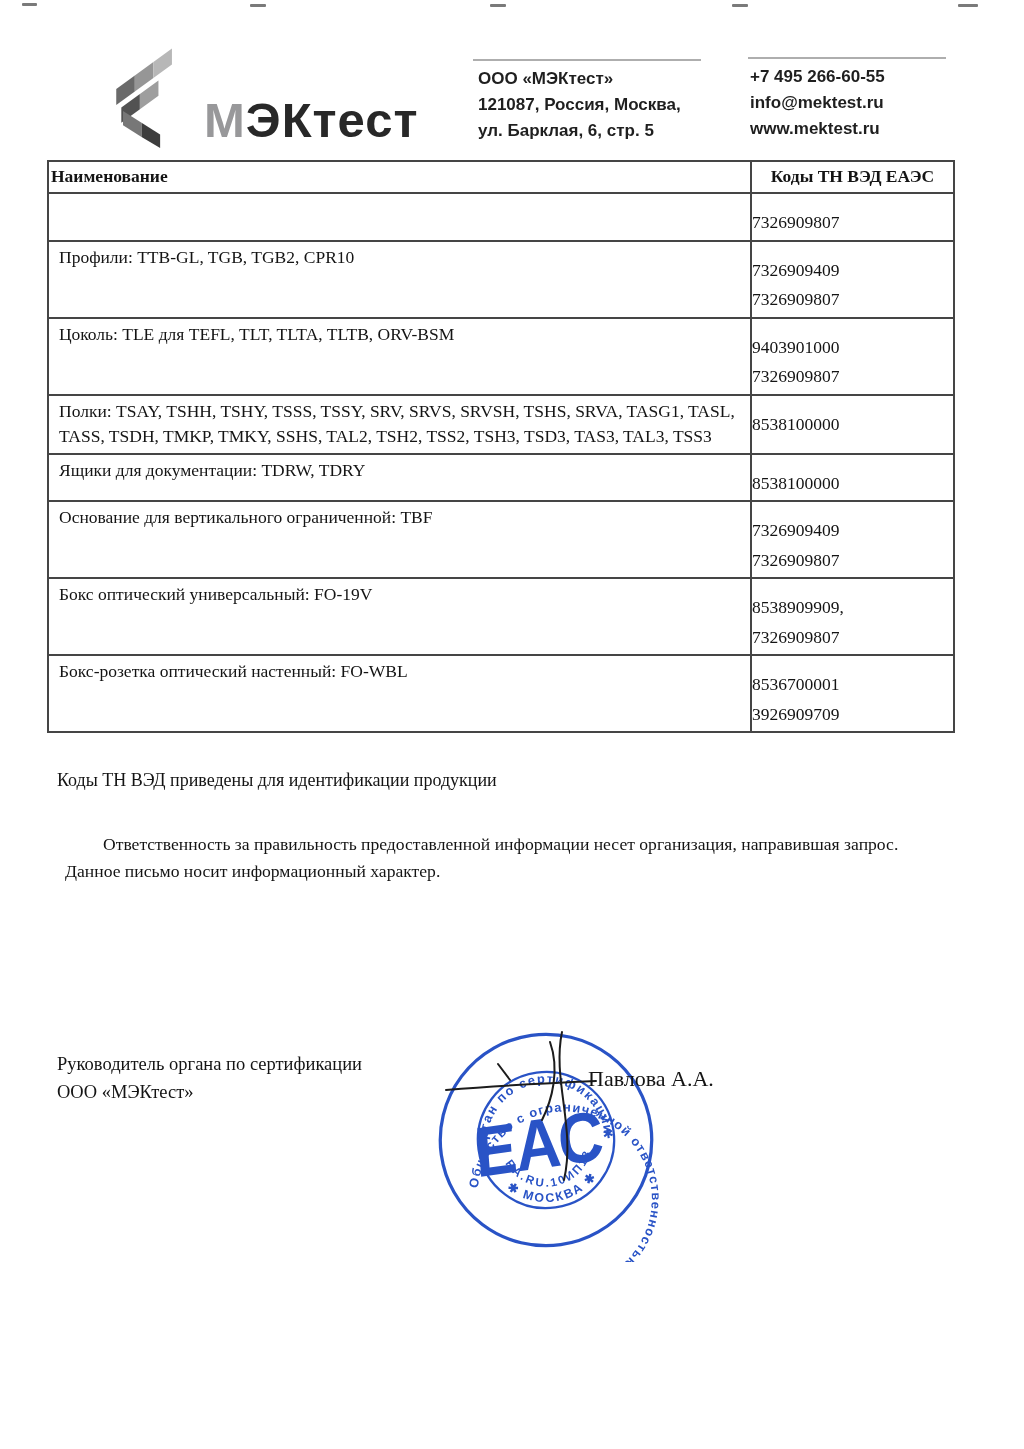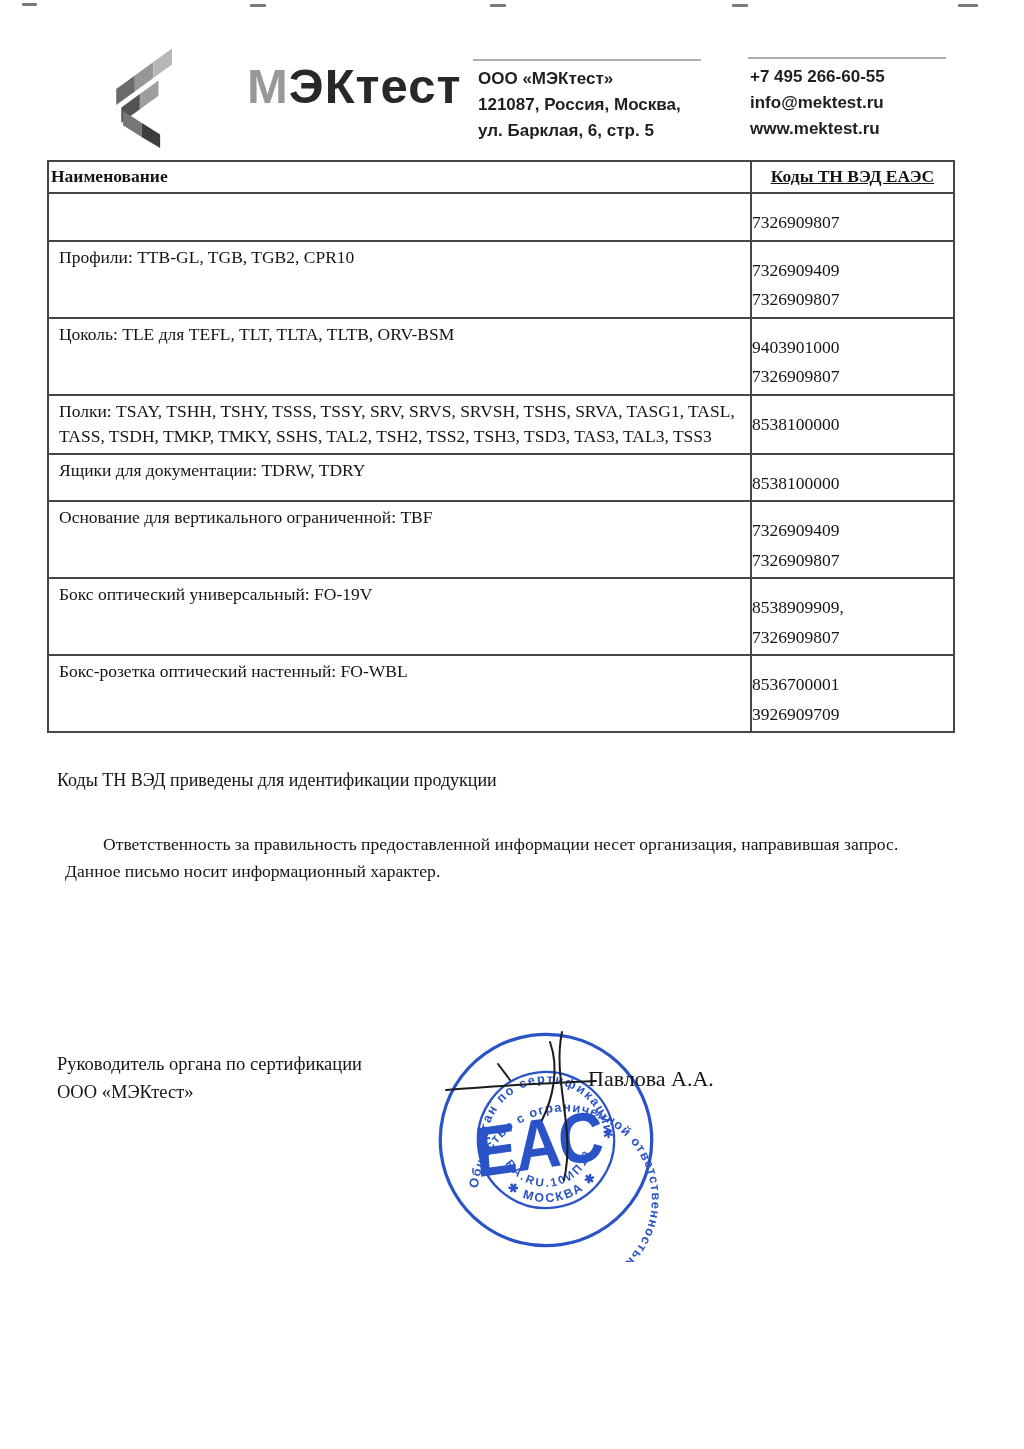--- a/index.html
+++ b/index.html
@@ -5,37 +5,37 @@
   html,body{margin:0;padding:0;background:#e8e8e8;}
   .page{
     position:relative;width:1024px;height:1449px;background:#ffffff;
     margin:0 auto;overflow:hidden;
     font-family:"Liberation Serif", serif;color:#141414;
   }
   
   .scan-dash{position:absolute;height:3px;background:#4e4e4e;opacity:.75;border-radius:1px;}
 
   
-  .logo-wrap{position:absolute;left:104px;top:40px;display:flex;align-items:flex-start;gap:43px;}
+  .logo-wrap{position:absolute;left:104px;top:40px;display:flex;align-items:flex-end;}
   .logo-icon{width:92px;height:108px;}
   .logo-text{font-family:"Liberation Sans",sans-serif;font-weight:bold;font-size:49px;
     letter-spacing:1px;margin-left:8px;margin-top:18px;}
   .logo-text .m{color:#98989a;}
   .logo-text .rest{color:#282828;}
   .head-rule{position:absolute;height:2px;background:#9a9a9a;opacity:.8;}
   .head-block{position:absolute;font-family:"Liberation Sans",sans-serif;font-weight:bold;
     font-size:17px;line-height:26px;color:#1f1f1f;white-space:nowrap;}
 
   
   .codes-table{position:absolute;left:47px;top:160px;width:908px;border-collapse:collapse;
     border:2.5px solid #383838;}
   .codes-table td,.codes-table th{border:2px solid #454545;vertical-align:top;
     box-shadow:0 1px 0 rgba(0,0,0,.12);}
   .codes-table th{font-size:17.5px;text-align:left;padding:4px 2px;height:22px;}
-  .codes-table th.codes-h{text-align:center;text-decoration:underline;}
+  .codes-table th.codes-h{text-align:center;}
   .cell-name{width:696px;font-size:17.5px;line-height:25px;padding:3px 10px 4px 10px;}
   .cell-codes{width:204px;font-size:17.5px;line-height:29.5px;padding:14px 0 2px 0;}
 
   .note-line{position:absolute;left:57px;top:770px;font-size:18px;}
 
   .paras{position:absolute;left:57px;top:831px;width:902px;font-size:17.6px;
     line-height:26.5px;text-align:justify;margin-left:8px;}
   .paras p{margin:0;}
   .paras p.indent{text-indent:38px;}
 

